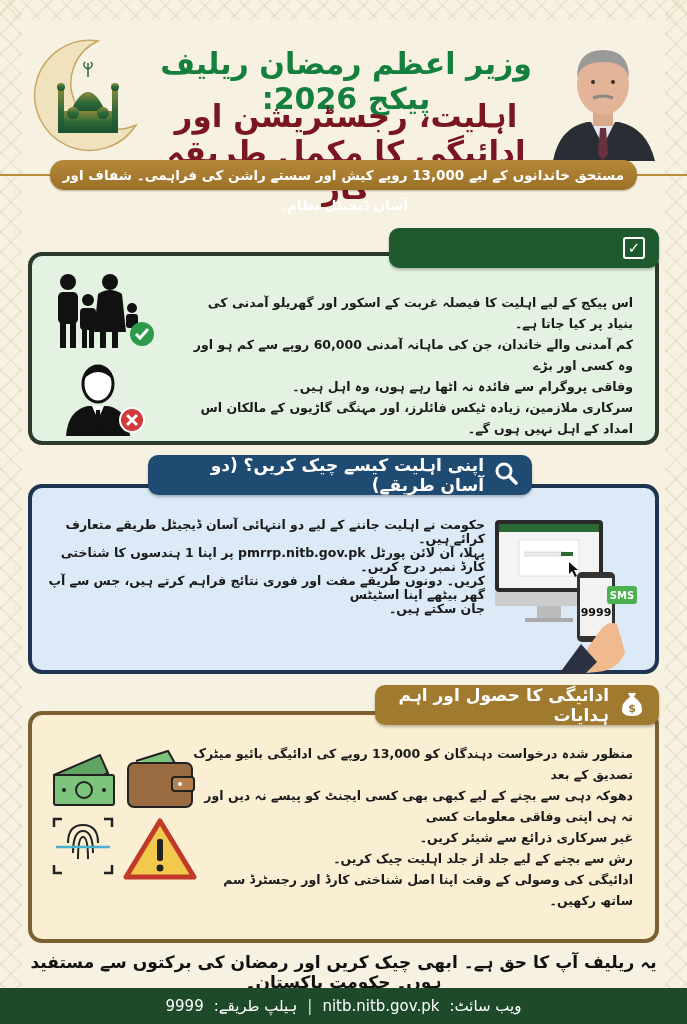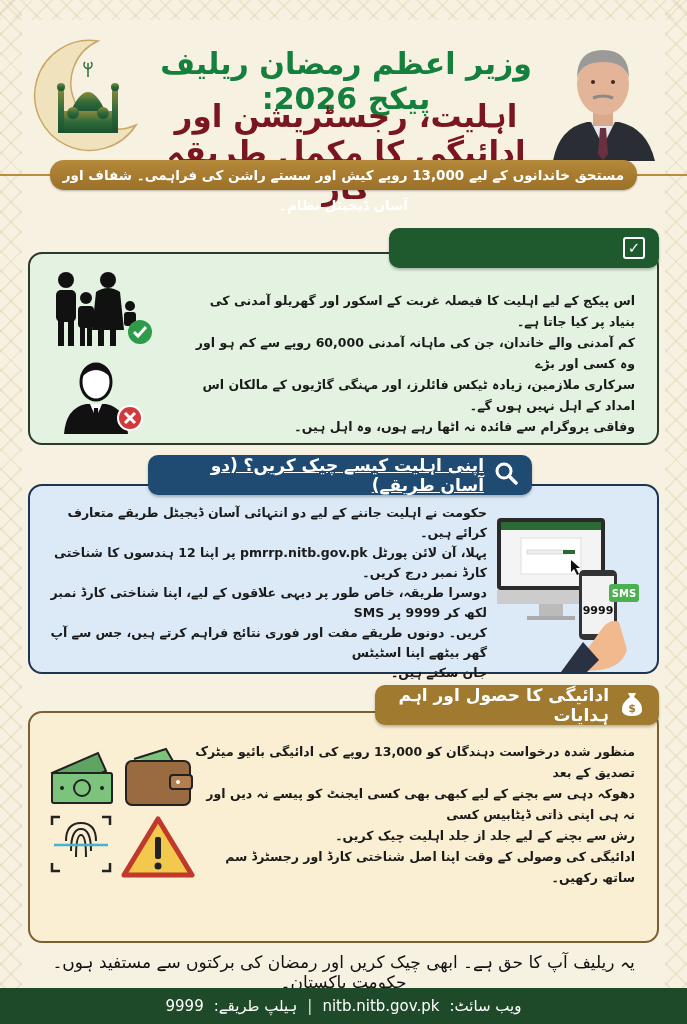--- a/index.html
+++ b/index.html
@@ -45,54 +45,54 @@
   .ribbon-line { position: absolute; top: 14px; left: 0; right: 0; height: 2px; background: #b88d3b; }
   .ribbon {
     position: absolute; left: 50px; right: 50px; top: 0; height: 30px;
     background: linear-gradient(#b5893a, #9b7028);
     border-radius: 14px; color: #fff; font-size: 13.5px; font-weight: bold;
     direction: rtl; text-align: center; line-height: 30px;
     box-shadow: 0 1px 2px rgba(0,0,0,0.25);
   }
 
   
-  .section { position: absolute; left: 28px; right: 28px; border: 2px solid #4c1d95; border-radius: 14px; }
+  .section { position: absolute; left: 28px; right: 28px; border: 4px solid #4c1d95; border-radius: 14px; }
   .sec1 { top: 252px; height: 193px; background: #e4f3e1; border-color: #2b3a2b; }
   .sec2 { top: 484px; height: 190px; background: #dbeaf6; border-color: #1d3550; }
   .sec3 { top: 711px; height: 232px; background: #faefd2; border-color: #7c6130; }
 
   .sec-header {
     position: absolute; height: 40px; border-radius: 10px; color: #fff;
     font-weight: bold; font-size: 17px; direction: rtl; display: flex;
     align-items: center; padding: 0 14px; gap: 10px;
     box-shadow: 0 2px 3px rgba(0,0,0,0.25);
   }
   .h1 { top: 228px; right: 28px; width: 270px; background: #1f5a2f; }
-  .h2 { top: 455px; left: 148px; width: 384px; background: #1f4b72; justify-content: flex-start; text-decoration: underline; }
+  .h2 { top: 455px; left: 148px; width: 384px; background: #1f4b72; justify-content: flex-start; }
   .h3 { top: 685px; right: 28px; width: 284px; background: #9f7a2f; }
 
   .chk-icon {
     width: 22px; height: 22px; border: 2.5px solid #fff; border-radius: 3px;
     display: inline-flex; align-items: center; justify-content: center; font-size: 15px; line-height: 1;
   }
   .sec-text {
     position: absolute; direction: rtl; text-align: right; font-weight: bold;
     font-size: 12.5px; line-height: 21px; color: #1a1a1a;
   }
   .sec1 .sec-text { right: 22px; left: 150px; top: 36px; }
-  .sec2 .sec-text { right: 170px; left: 14px; top: 17px; line-height: 20px; }
+  .sec2 .sec-text { right: 170px; left: 14px; top: 30px; line-height: 14px; }
   .sec3 .sec-text { right: 22px; left: 160px; top: 28px; }
   .sec-text p { margin: 0; }
 
   .icon-box { position: absolute; }
 
   
   .closing {
     position: absolute; top: 952px; left: 30px; right: 30px; text-align: center;
-    direction: rtl; font-size: 17px; font-weight: normal; color: #111;
+    direction: rtl; font-size: 17px; font-weight: bold; color: #111;
   }
   .footer {
     position: absolute; left: 0; right: 0; bottom: 0; height: 36px; background: #1f4a2a;
     color: #fff; font-size: 15px; display: flex; align-items: center; justify-content: center; gap: 10px;
     direction: rtl;
   }
   .footer .sep { opacity: 0.85; }
 </style>
 </head>
 <body>
@@ -174,33 +174,32 @@
       <path d="M4 72 Q6 46 26 42 L46 42 Q66 46 68 72 Z" fill="#111"></path>
       <path d="M30 42 L36 56 L42 42 Z" fill="#fff"></path>
       <path d="M34 46 L38 46 L39 64 L36 68 L33 64 Z" fill="#111"></path>
       <circle cx="70" cy="56" r="12" fill="#d13a3a" stroke="#fff" stroke-width="2"></circle>
       <path d="M65 51 L75 61 M75 51 L65 61" stroke="#fff" stroke-width="3"></path>
     </svg>
   </div>
   <div class="sec-text">
     <p>اس پیکج کے لیے اہلیت کا فیصلہ غربت کے اسکور اور گھریلو آمدنی کی بنیاد پر کیا جاتا ہے۔</p>
     <p>کم آمدنی والے خاندان، جن کی ماہانہ آمدنی 60,000 روپے سے کم ہو اور وہ کسی اور بڑے</p>
+    <p>وفاقی پروگرام سے فائدہ نہ اٹھا رہے ہوں، وہ اہل ہیں۔</p>
     <p>سرکاری ملازمین، زیادہ ٹیکس فائلرز، اور مہنگی گاڑیوں کے مالکان اس امداد کے اہل نہیں ہوں گے۔</p>
-    <p>وفاقی پروگرام سے فائدہ نہ اٹھا رہے ہوں، وہ اہل ہیں۔</p>
   </div>
 </div>
 <div class="sec-header h1">
   <span class="chk-icon">✓</span>
 </div>
 
 <div class="section sec2">
   <div class="sec-text">
     <p>حکومت نے اہلیت جاننے کے لیے دو انتہائی آسان ڈیجیٹل طریقے متعارف کرائے ہیں۔</p>
-    <p>پہلا، آن لائن پورٹل pmrrp.nitb.gov.pk پر اپنا 12 ہندسوں کا شناختی کارڈ نمبر درج کریں۔</p>
-    <p>دوسرا طریقہ، خاص طور پر دیہی علاقوں کے لیے، اپنا شناختی کارڈ نمبر لکھ کر 9999 پر SMS</p>
+    <p>پہلا، آن لائن پورٹل pmrrp.nitb.gov.pk پر اپنا 1 ہندسوں کا شناختی کارڈ نمبر درج کریں۔</p>
     <p>کریں۔ دونوں طریقے مفت اور فوری نتائج فراہم کرتے ہیں، جس سے آپ گھر بیٹھے اپنا اسٹیٹس</p>
     <p>جان سکتے ہیں۔</p>
   </div>
   <div class="icon-box" style="right:6px; top:24px;">
     <svg width="160" height="162" viewBox="0 0 160 162">
       <rect x="6" y="8" width="108" height="72" rx="4" fill="#2a2a2a"></rect>
       <rect x="10" y="12" width="100" height="64" fill="#f4f4f4"></rect>
       <rect x="10" y="12" width="100" height="8" fill="#2b6a34"></rect>
       <rect x="30" y="28" width="60" height="36" fill="#fff" stroke="#ddd"></rect>
       <rect x="36" y="40" width="40" height="4" fill="#eee" stroke="#bbb" stroke-width="0.5"></rect>
@@ -252,21 +251,22 @@
       </g>
       <g>
         <path d="M112 78 L146 134 L78 134 Z" fill="#f2c94c" stroke="#c0392b" stroke-width="5" stroke-linejoin="round"></path>
         <rect x="109" y="96" width="6" height="22" rx="2" fill="#222"></rect>
         <circle cx="112" cy="125" r="3.5" fill="#222"></circle>
       </g>
     </svg>
   </div>
   <div class="sec-text">
     <p>منظور شدہ درخواست دہندگان کو 13,000 روپے کی ادائیگی بائیو میٹرک تصدیق کے بعد</p>
-    <p>دھوکہ دہی سے بچنے کے لیے کبھی بھی کسی ایجنٹ کو پیسے نہ دیں اور نہ ہی اپنی ذاتی ڈیٹابیس کسی</p>
+    <p>دھوکہ دہی سے بچنے کے لیے کبھی بھی کسی ایجنٹ کو پیسے نہ دیں اور نہ ہی اپنی وفاقی معلومات کسی</p>
+    <p>غیر سرکاری ذرائع سے شیئر کریں۔</p>
     <p>رش سے بچنے کے لیے جلد از جلد اہلیت چیک کریں۔</p>
     <p>ادائیگی کی وصولی کے وقت اپنا اصل شناختی کارڈ اور رجسٹرڈ سم ساتھ رکھیں۔</p>
   </div>
 </div>
 <div class="sec-header h3">
   <span>
     <svg width="26" height="28" viewBox="0 0 26 28">
         <path d="M9 4 L17 4 L15 8 L11 8 Z" fill="#fff"></path>
         <path d="M11 8 Q2 14 3 22 Q4 27 13 27 Q22 27 23 22 Q24 14 15 8 Z" fill="#fff"></path>
         <text x="13" y="23" text-anchor="middle" font-family="DejaVu Sans, sans-serif" font-weight="bold" font-size="11" fill="#9f7a2f">$</text>

